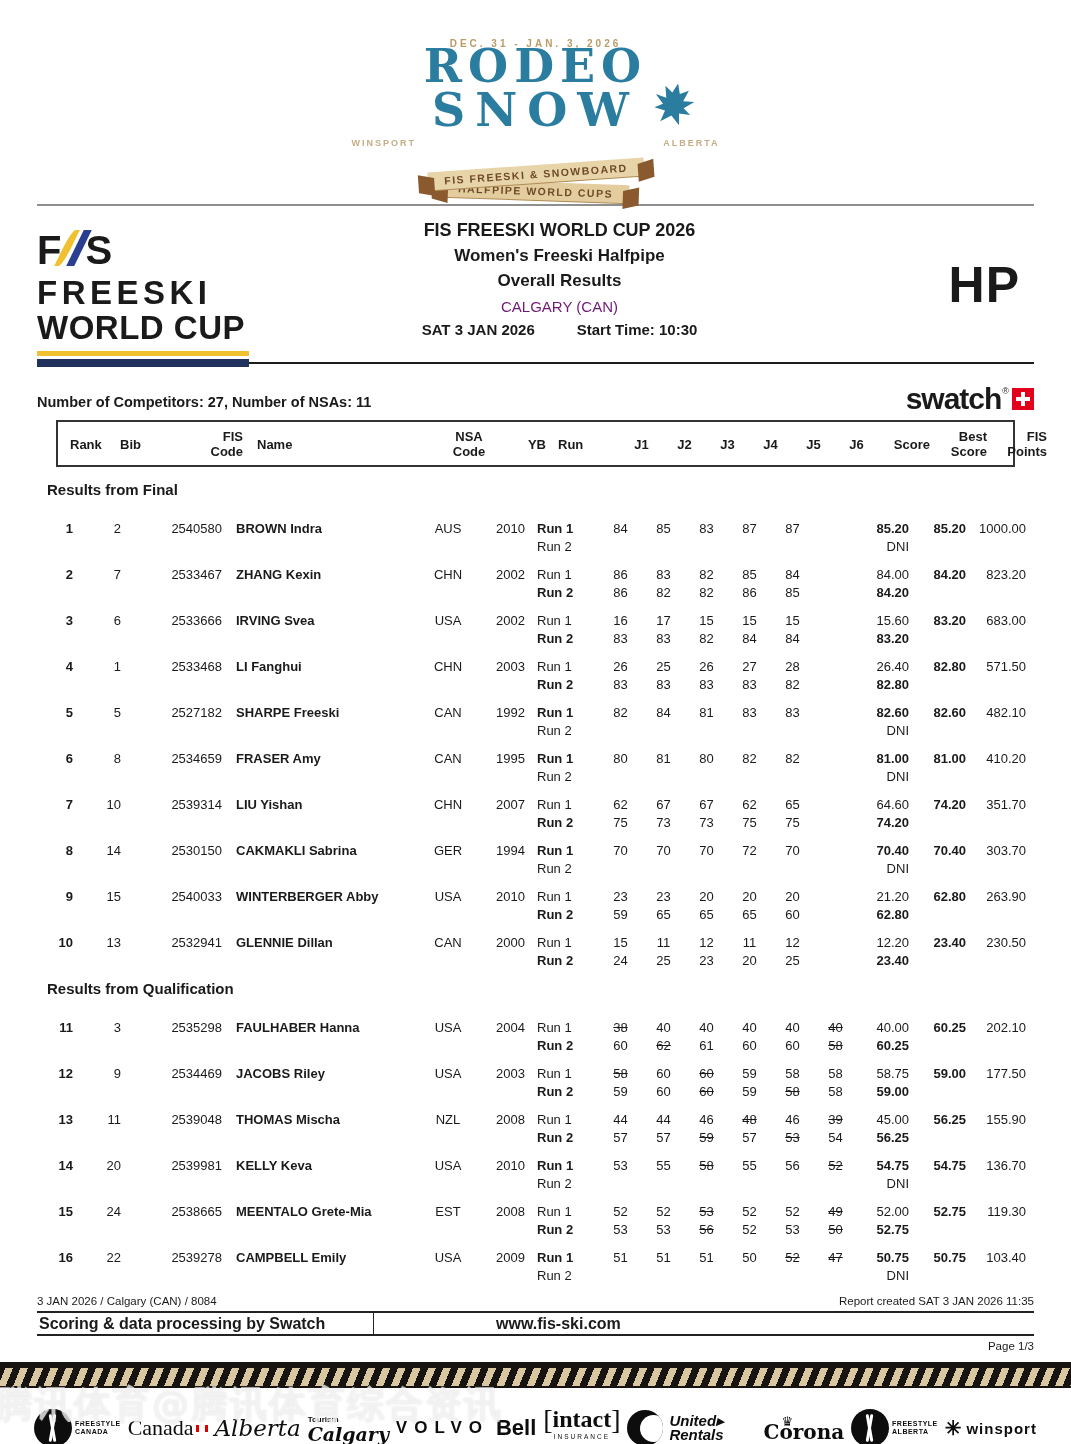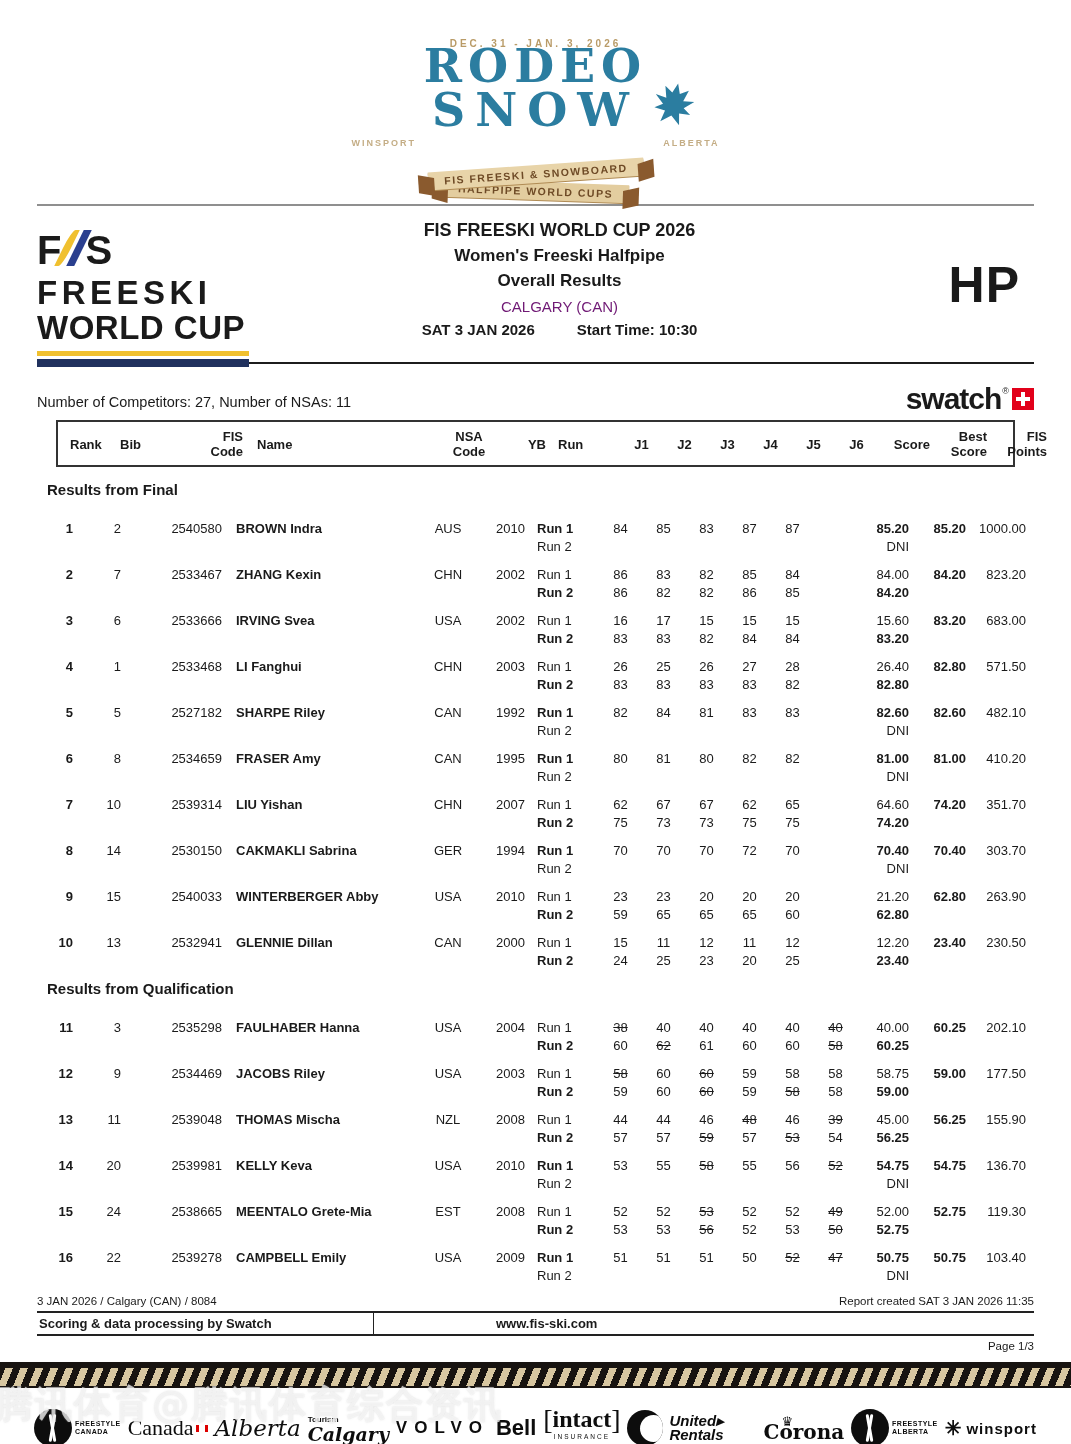--- a/index.html
+++ b/index.html
@@ -46,21 +46,21 @@
   .hc-title{font-weight:bold;font-size:18px;margin-top:2px;}
   .hc-sub{font-weight:bold;font-size:17px;margin-top:5px;}
   .hc-loc{font-size:15px;color:#701a75;margin-top:7px;}
   .hc-date{font-weight:bold;font-size:15px;margin-top:6px;}
   .hc-date .gap{display:inline-block;width:42px;}
   .head-right{width:150px;display:flex;align-items:center;justify-content:flex-end;padding-right:14px;}
   .hp{font-weight:bold;font-size:50px;letter-spacing:1px;}
 
   
   .meta-row{margin:12px 37px 0;display:flex;justify-content:space-between;align-items:flex-end;height:36px;}
-  .meta-competitors{font-weight:normal;font-size:14.5px;padding-bottom:2px;}
+  .meta-competitors{font-weight:bold;font-size:14.5px;padding-bottom:2px;}
   .swatch{display:flex;align-items:flex-start;}
   .swatch-word{font-weight:bold;font-size:30px;letter-spacing:-1px;line-height:26px;}
   .swatch-reg{font-size:9px;margin:0 3px 0 1px;}
   .swatch-cross{width:22px;height:22px;background:#e2001a;position:relative;display:inline-block;margin-top:2px;}
   .swatch-cross:before{content:"";position:absolute;left:9px;top:4px;width:4px;height:14px;background:#fff;}
   .swatch-cross:after{content:"";position:absolute;left:4px;top:9px;width:14px;height:4px;background:#fff;}
 
   
   .row{display:grid;grid-template-columns:40px 50px 95px 195px 62px 48px 72px repeat(6,43px) 60px 52px 65px;}
   .hdr-box{margin:8px 56px 0;border:2px solid #333;padding:7px 0 6px;}
@@ -82,21 +82,21 @@
   .b{font-weight:bold;}
   .strike{text-decoration:line-through;}
   .results{margin:0 37px;font-size:13px;}
   .section-title{font-weight:bold;font-size:15px;margin:14px 0 22px 10px;}
   .section + .section .section-title{margin-top:6px;}
   .athlete{margin-bottom:10px;}
   .line{line-height:18px;}
 
   
   .foot-line1{margin:6px 37px 0;display:flex;justify-content:space-between;font-size:11.5px;padding-bottom:4px;}
-  .foot-strip{margin:0 37px;border-top:2px solid #222;border-bottom:2px solid #222;display:flex;align-items:center;height:21px;font-weight:bold;font-size:13px;}
+  .foot-strip{margin:0 37px;border-top:2px solid #222;border-bottom:2px solid #222;display:flex;align-items:center;height:21px;font-weight:bold;font-size:16px;}
   .fs-left{width:337px;border-right:1.5px solid #222;height:100%;display:flex;align-items:center;padding-left:2px;box-sizing:border-box;}
   .fs-right{padding-left:122px;}
   .page-label{margin:4px 37px 0;text-align:right;font-size:11.5px;}
 
   
   .rope{margin-top:10px;height:18px;border-top:6px solid #171310;border-bottom:2px solid #171310;
     background:repeating-linear-gradient(112deg,#171310 0 5px,#d8c7a1 5px 12px,#171310 12px 14px);}
   .sponsors{display:flex;align-items:center;justify-content:space-between;padding:12px 34px 0;height:56px;}
   .sp{display:flex;align-items:center;color:#0d0d0d;}
   .sp-circle{width:38px;height:38px;border-radius:50%;background:#0d0d0d;position:relative;flex:none;}
@@ -380,21 +380,21 @@
     <div class="cell c-score b">82.80</div>
     <div class="cell c-best"></div>
     <div class="cell c-points"></div>
   </div>
 </div>
         <div class="athlete">
   <div class="row line">
     <div class="cell c-rank">5</div>
     <div class="cell c-bib">5</div>
     <div class="cell c-fis">2527182</div>
-    <div class="cell c-name">SHARPE Riley</div>
+    <div class="cell c-name">SHARPE Freeski</div>
     <div class="cell c-nsa">CAN</div>
     <div class="cell c-yb">1992</div>
     <div class="cell c-run b">Run 1</div>
     <div class="cell jc j1">82</div>
     <div class="cell jc j2">84</div>
     <div class="cell jc j3">81</div>
     <div class="cell jc j4">83</div>
     <div class="cell jc j5">83</div>
     <div class="cell jc j6"></div>
     <div class="cell c-score b">82.60</div>

